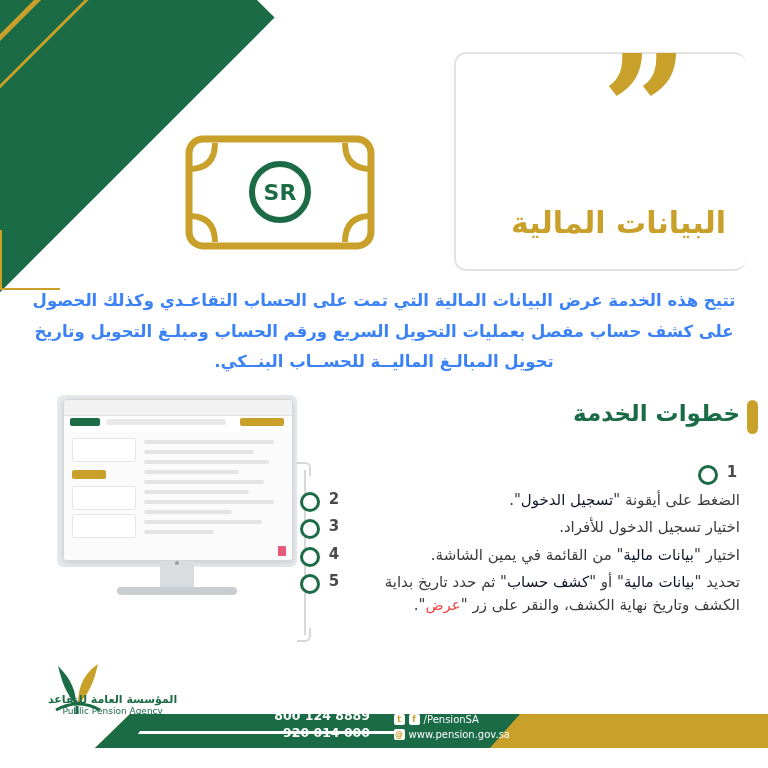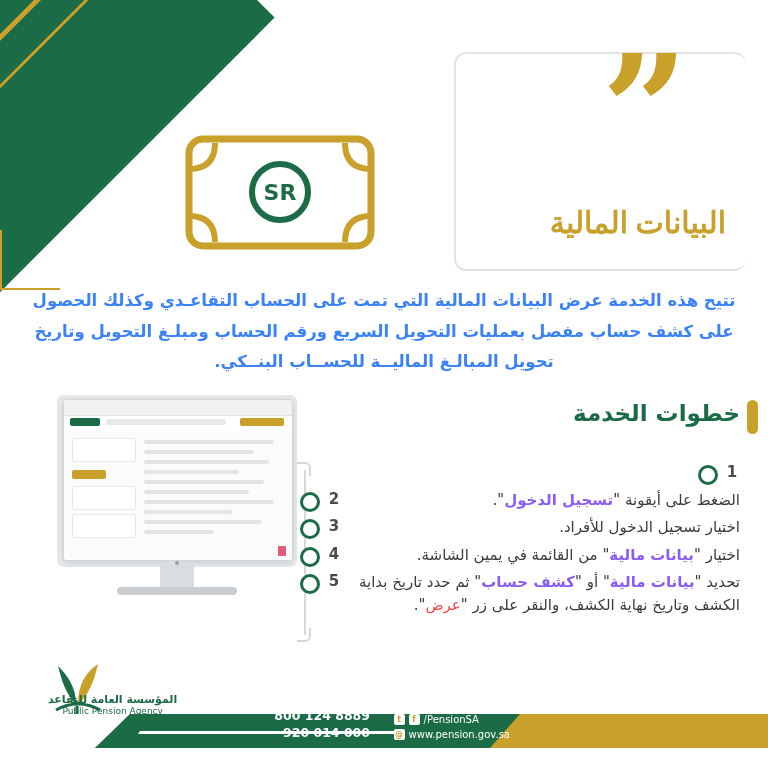--- a/index.html
+++ b/index.html
@@ -45,21 +45,21 @@
     font-size:150px;line-height:1;color:#c8a02a;
     font-family:"DejaVu Serif","Liberation Serif",serif;
     font-weight:bold;
   }
   .title-line1{
     position:absolute;right:42px;top:160px;
     font-size:30px;font-weight:bold;color:#1b6b46;direction:rtl;
   }
   .title-line2{
     position:absolute;right:42px;top:205px;
-    font-size:30px;font-weight:bold;color:#c8a02a;direction:rtl;font-family:Liberation Serif, serif;
+    font-size:30px;font-weight:bold;color:#c8a02a;direction:rtl;
   }
 
   
   .money-icon{position:absolute;left:185px;top:135px;width:190px;height:115px;}
 
   
   .intro{
     position:absolute;right:28px;top:286px;width:712px;
     text-align:center;direction:rtl;
     color:#3b82f6;font-size:16.5px;line-height:1.85;font-weight:bold;
@@ -86,21 +86,21 @@
     width:16px;text-align:center;color:#4a4a4a;font-size:15px;font-weight:bold;
     flex:0 0 auto;padding-top:1px;
   }
   .step-bullet{
     flex:0 0 auto;width:14px;height:14px;border-radius:50%;
     border:3px solid #1b6b46;background:#fff;margin-top:3px;margin-right:-4px;
   }
   .step-text{
     flex:1;color:#3b3b3b;font-size:15px;line-height:1.55;text-align:right;
   }
-  .hl-green{color:#8b5cf6;font-weight:bold;margin-top:48px;}
+  .hl-green{color:#0f172a;font-weight:normal;margin-top:48px;}
   .hl-gold{color:#ef4444;font-weight:normal;}
   .steps-rail{
     position:absolute;right:462px;top:470px;width:2px;height:165px;background:#d8d8d8;
   }
   .rail-top{position:absolute;right:457px;top:462px;width:12px;height:12px;border:2px solid #d8d8d8;border-bottom:none;border-left:none;border-radius:0 6px 0 0;}
   .rail-bot{position:absolute;right:457px;top:628px;width:12px;height:12px;border:2px solid #d8d8d8;border-top:none;border-left:none;border-radius:0 0 6px 0;}
 
   
   .monitor{position:absolute;left:55px;top:395px;width:245px;height:250px;}
   .mon-screen{

